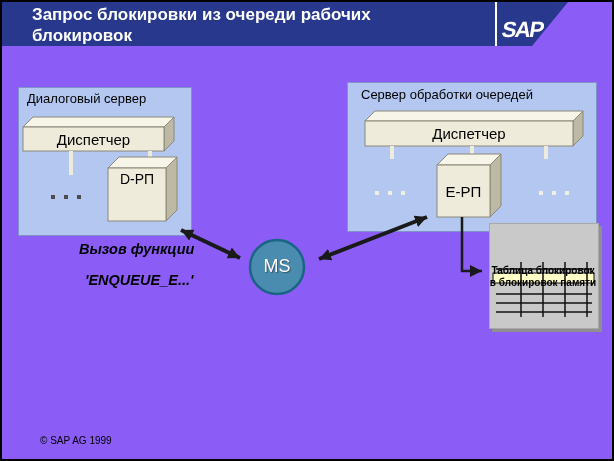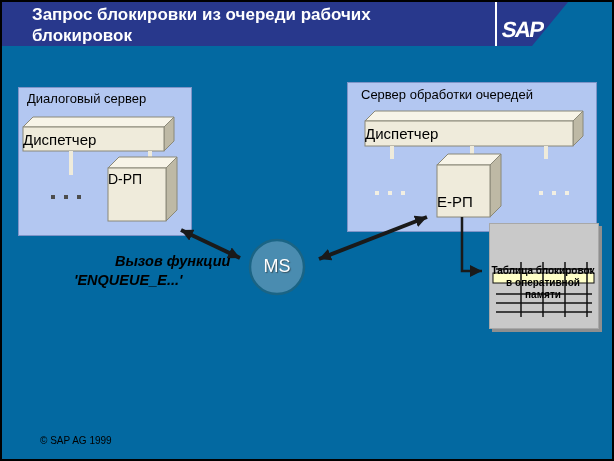--- a/index.html
+++ b/index.html
@@ -1,17 +1,17 @@
 <!DOCTYPE html>
 <html><head>
 <meta charset="utf-8">
 <style>
   html,body{margin:0;padding:0;background:#888;}
   #slide{
-    position:relative; width:614px; height:461px; background:#0369a1;
+    position:relative; width:614px; height:461px; background:#8b5cf6;
     font-family:"Liberation Sans", sans-serif; overflow:hidden;
   }
   .frame{position:absolute; inset:0; border:2px solid #000; z-index:10; pointer-events:none;}
   
   .banner{
     position:absolute; left:2px; top:2px; width:566px; height:44px;
     background:#28388C; z-index:1;
     clip-path:polygon(0 0, 566px 0, 530px 100%, 0 100%);
   }
   .banner-title{
@@ -22,21 +22,21 @@
   .sap-logo{
     position:absolute; left:500px; top:15px; color:#ffffff;
     font-size:22px; font-weight:bold; letter-spacing:-1.5px;
     transform:skewX(-10deg);
   }
   
   .server-box{
     position:absolute; background:#B3C7F1; border:1px solid #7E94C8; z-index:1;
   }
   .box-title{position:absolute; font-size:13px; font-weight:normal; color:#000; z-index:3; white-space:nowrap;}
-  .node-label{position:absolute; z-index:3; color:#000; text-align:left; white-space:nowrap;}
+  .node-label{position:absolute; z-index:3; color:#000; text-align:center; white-space:nowrap;}
   
   .dots{position:absolute; z-index:3; display:flex; gap:9px;}
   .dots i{display:block; width:4px; height:4px;}
   .dots.dark i{background:#4d4d4d;}
   .dots.light i{background:#F2EFE2;}
   
   #shapes{position:absolute; left:0; top:0; z-index:2; pointer-events:none;}
   
   .ms-label{
     position:absolute; left:259px; top:256px; width:36px; text-align:center;
@@ -144,38 +144,38 @@
   <div class="node-label" style="left:23px; top:131px; width:141px; font-size:15px;">Диспетчер</div>
   <div class="node-label" style="left:108px; top:171px; width:58px; font-size:14px;">D-РП</div>
   <div class="dots dark" style="left:51px; top:195px;">
     <i></i>
       <i></i>
       <i></i>
   </div>
 
   <div class="box-title" style="left:361px; top:87px;">Сервер обработки очередей</div>
   <div class="node-label" style="left:365px; top:125px; width:208px; font-size:15px;">Диспетчер</div>
-  <div class="node-label" style="left:437px; top:193px; width:53px; font-size:15px;">Е-РП</div>
+  <div class="node-label" style="left:437px; top:183px; width:53px; font-size:15px;">Е-РП</div>
   <div class="dots light" style="left:375px; top:191px;">
     <i></i>
       <i></i>
       <i></i>
   </div>
   <div class="dots light" style="left:539px; top:191px;">
     <i></i>
       <i></i>
       <i></i>
   </div>
 
   <div class="ms-label">MS</div>
 
-  <div class="annot" style="left:79px; top:253px;margin-left:36px;">Вызов функции</div>
-  <div class="annot" style="left:74px; top:272px;">'ENQUEUE_E...'</div>
+  <div class="annot" style="left:79px; top:241px;">Вызов функции</div>
+  <div class="annot" style="left:85px; top:272px;">'ENQUEUE_E...'</div>
 
   <div class="lock-table-title">
     <div>Таблица блокировок</div>
-    <div>в оперативной памяти</div>
+    <div>в блокировок памяти</div>
   </div>
 
   <div class="footer">©  SAP AG 1999</div>
 
   <div class="frame"></div>
 </div>
 
 </body></html>

